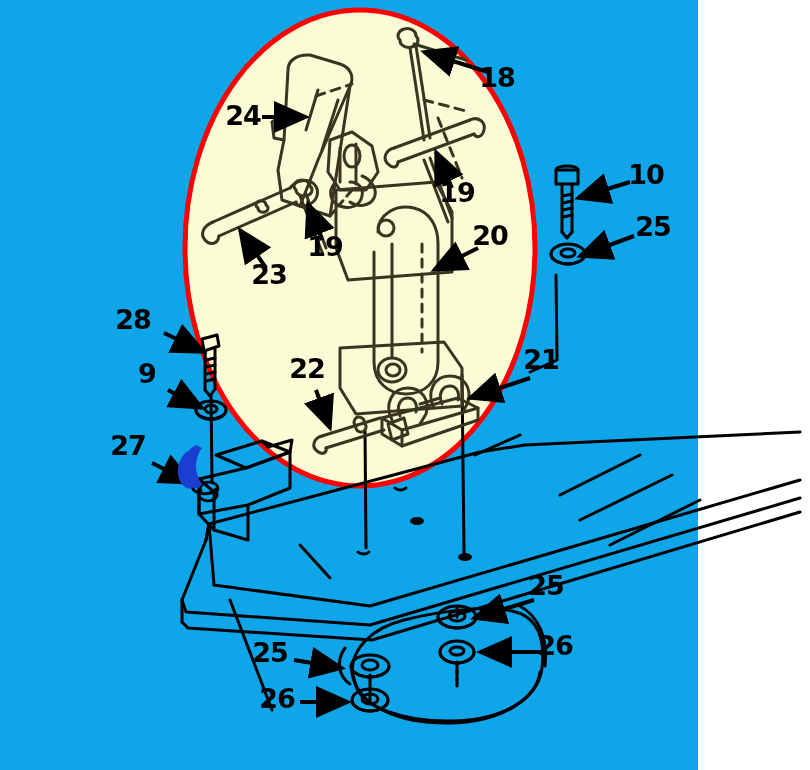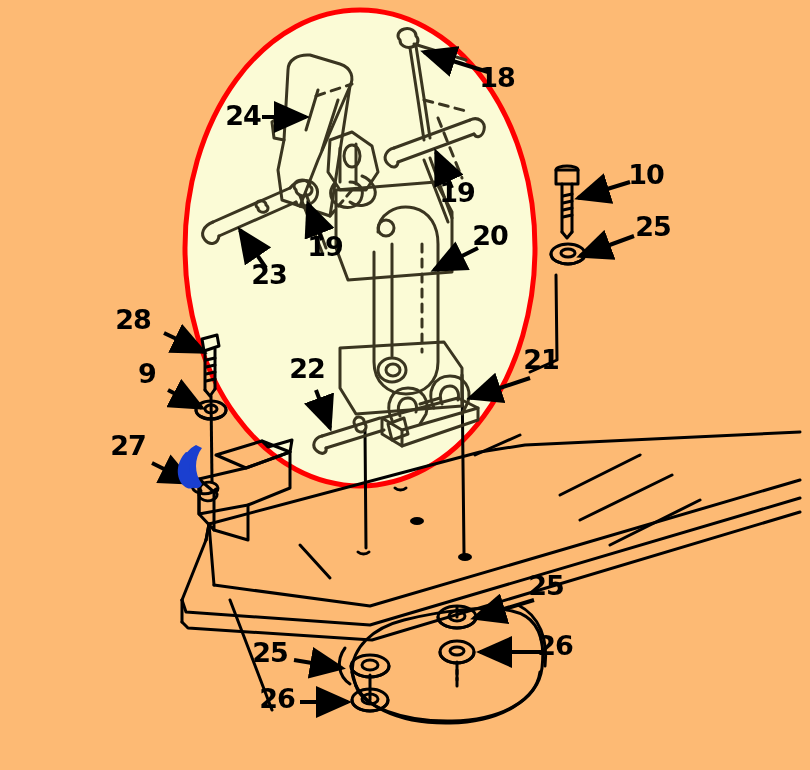--- a/index.html
+++ b/index.html
@@ -8,23 +8,23 @@
     background: #ffffff;
   }
   body {
     width: 810px;
     height: 770px;
     font-family: "DejaVu Sans", sans-serif;
     overflow: hidden;
   }
   #diagram-root {
     position: relative;
-    width: 810px;
+    width: 698px;
     height: 770px;
-    background: #fdba74;
+    background: #0ea5e9;
   }
   svg.layer {
     position: absolute;
     top: 0;
     left: 0;
     width: 810px;
     height: 770px;
   }
   .callout-text {
     font-family: "DejaVu Sans", sans-serif;

